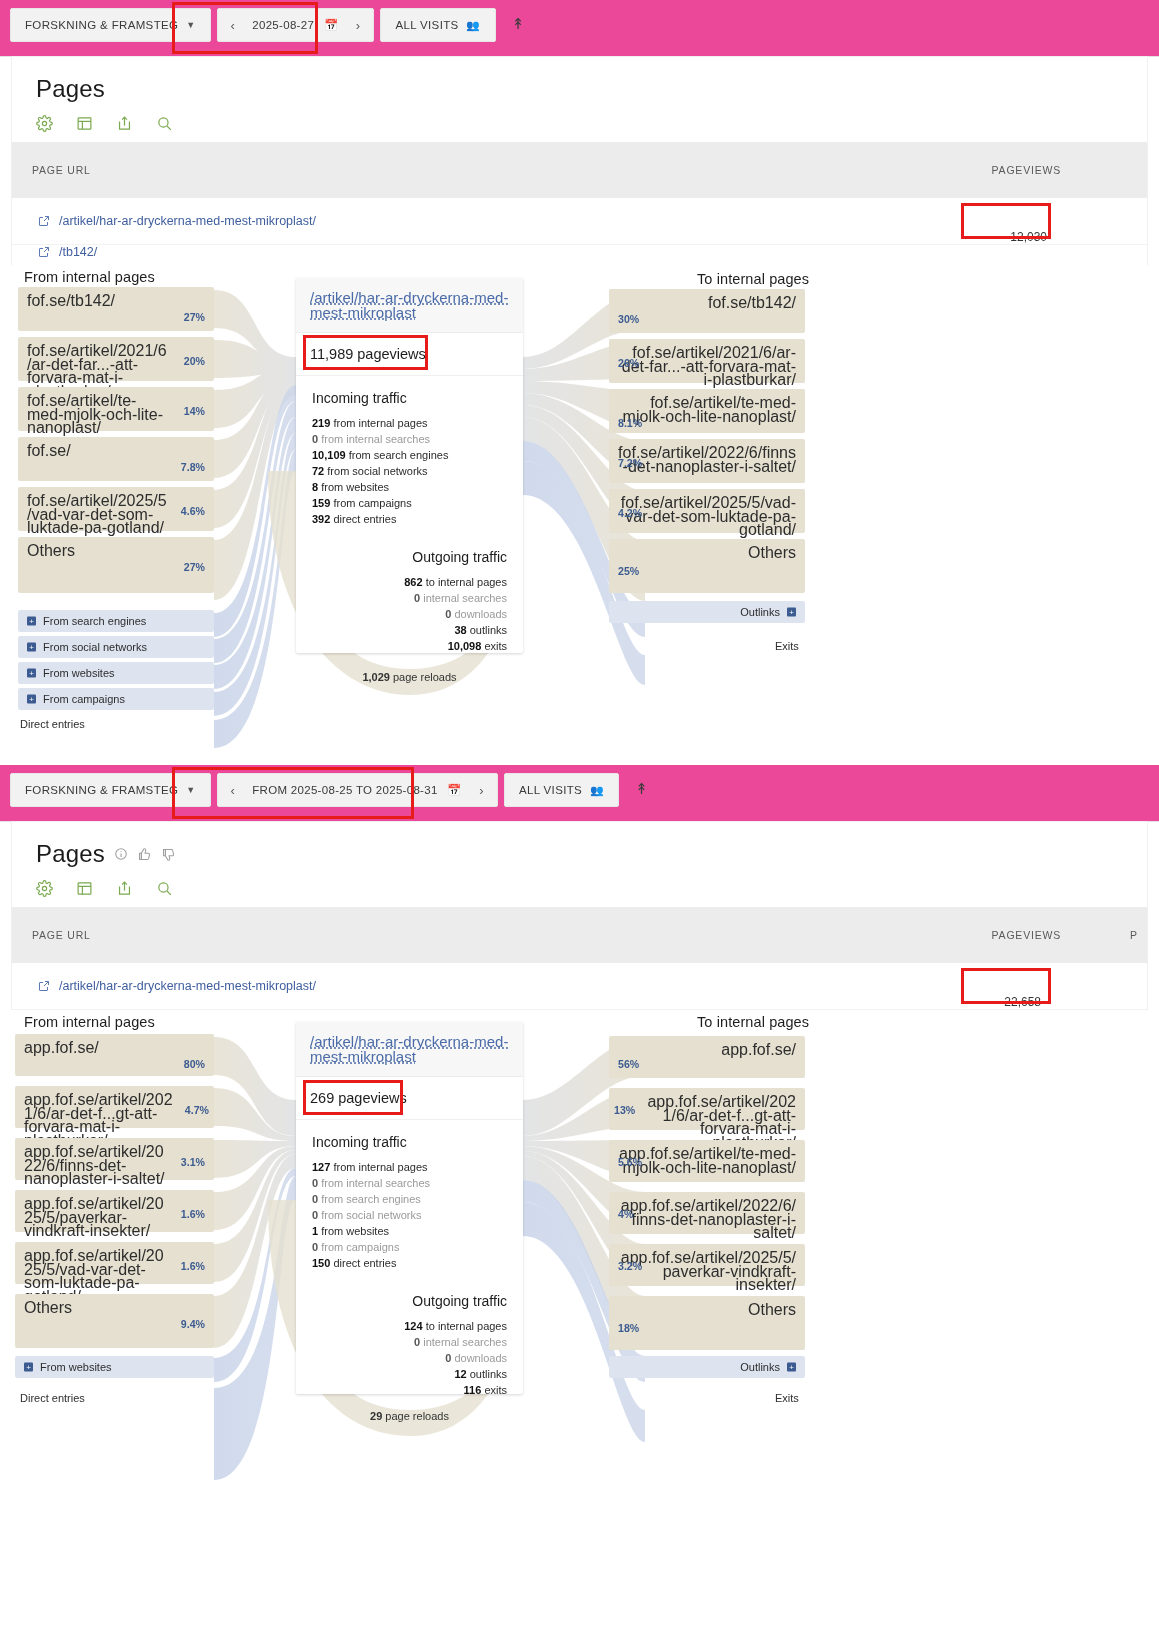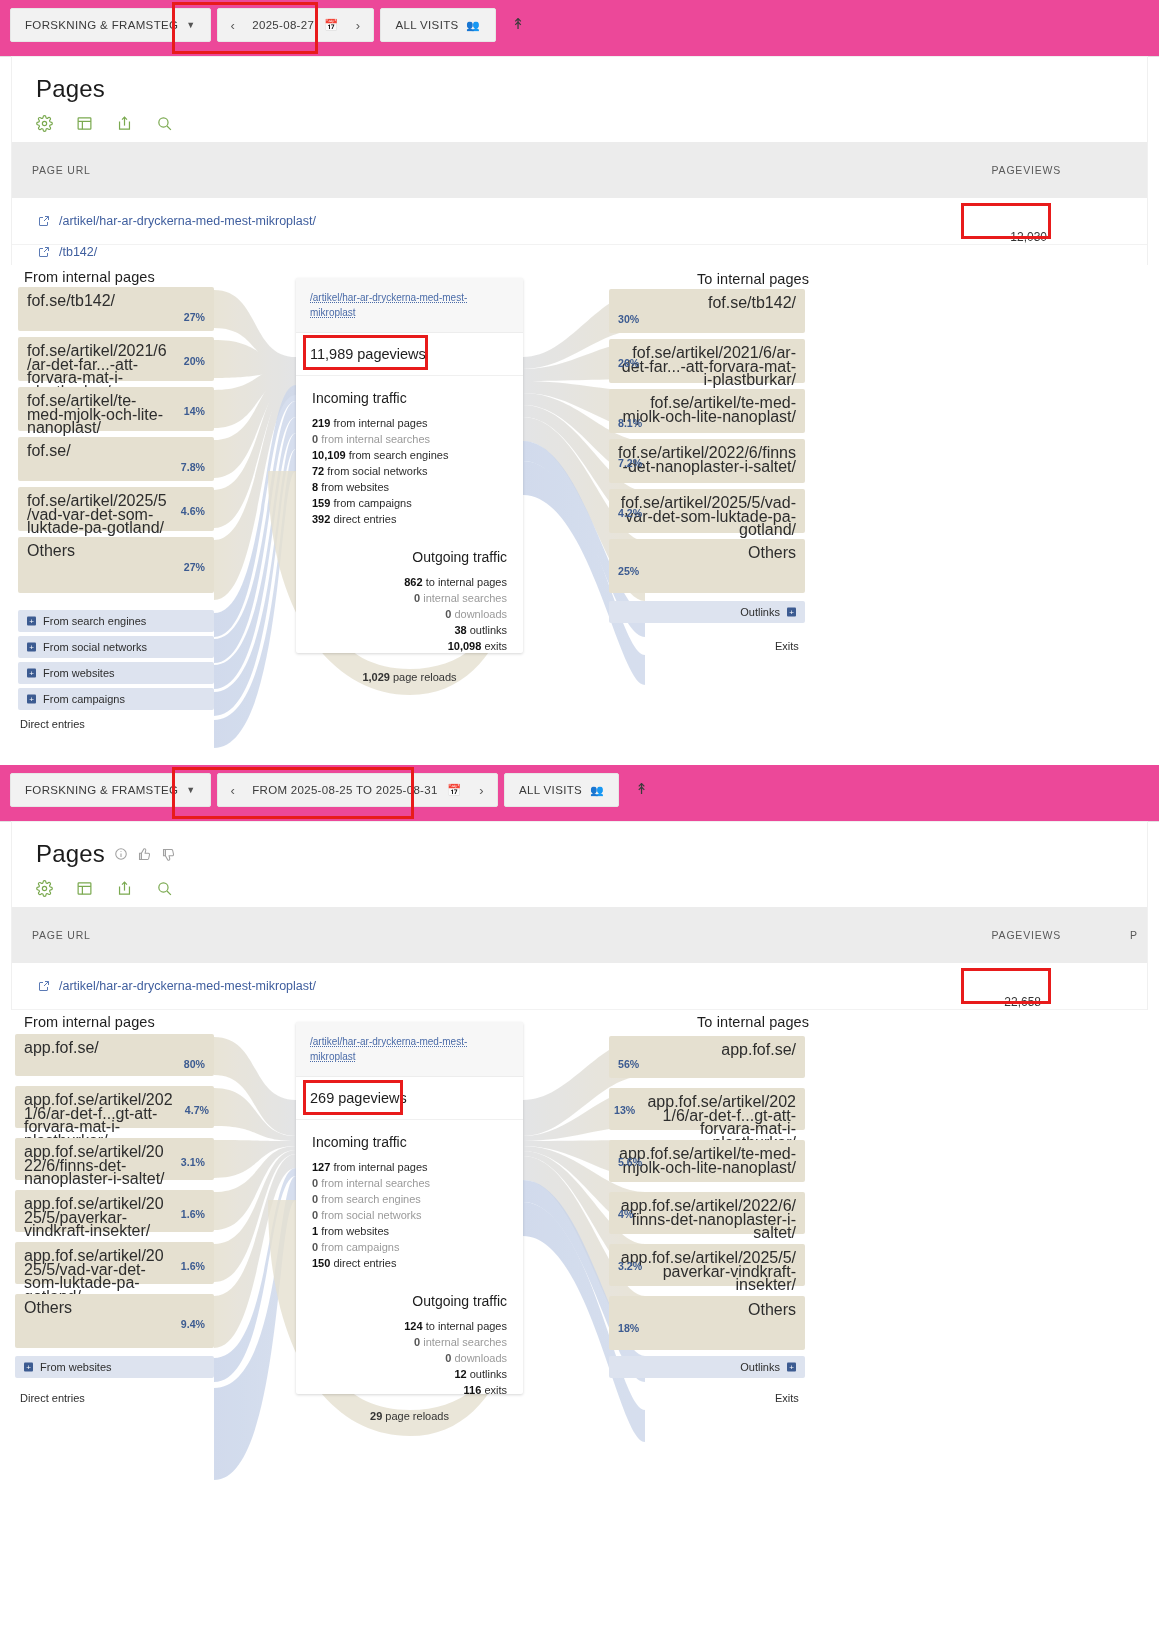--- a/index.html
+++ b/index.html
@@ -122,21 +122,21 @@
   
   .center-card{
     position:absolute;background:#fff;
     box-shadow:0 1px 3px rgba(0,0,0,.16);
     border-radius:2px;
     box-sizing:border-box;
   }
   .cc-url{
     padding:12px 14px 12px 14px;
     background:#f7f7f7;
-    font-size:10px;line-height:15px;
+    font-size:15px;line-height:15px;
     color:#4a6ba8;text-decoration:underline;
     text-decoration-style:dotted;
     border-bottom:1px solid #ededed;
     word-break:break-word;
   }
   .cc-pv{
     padding:13px 14px;font-size:14.5px;color:#1d1d1d;
     border-bottom:1px solid #f0f0f0;
   }
   .cc-sec{padding:14px 16px 4px 16px;}

